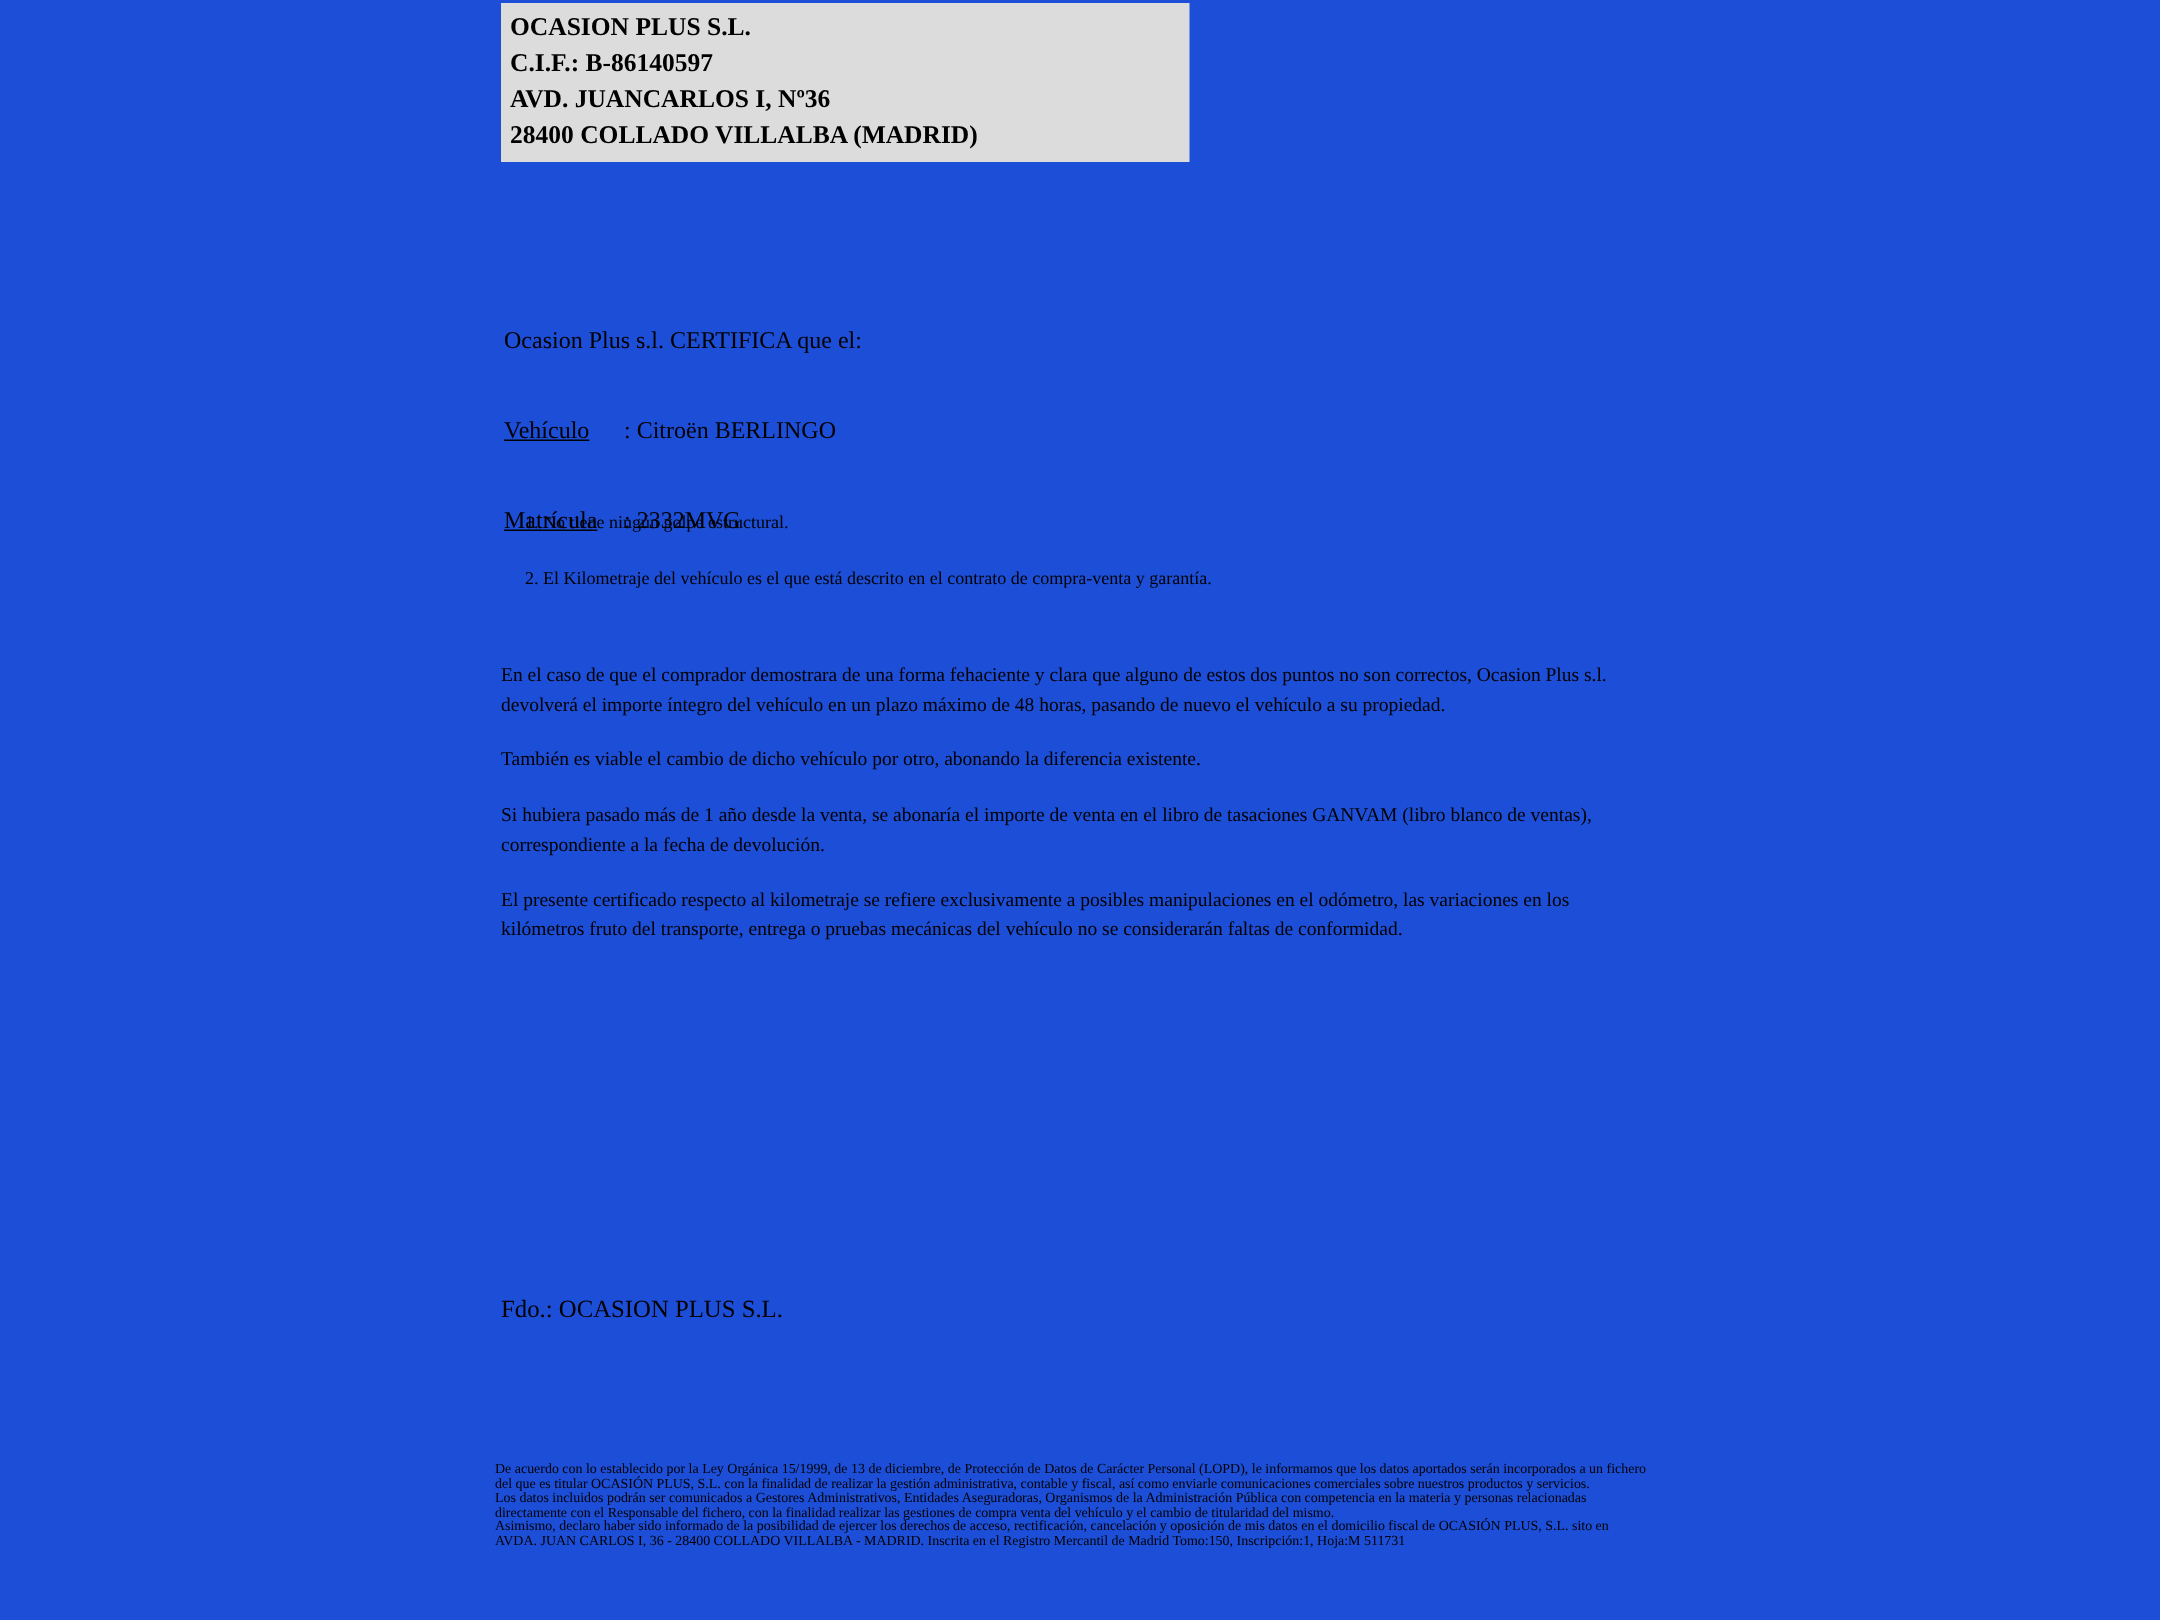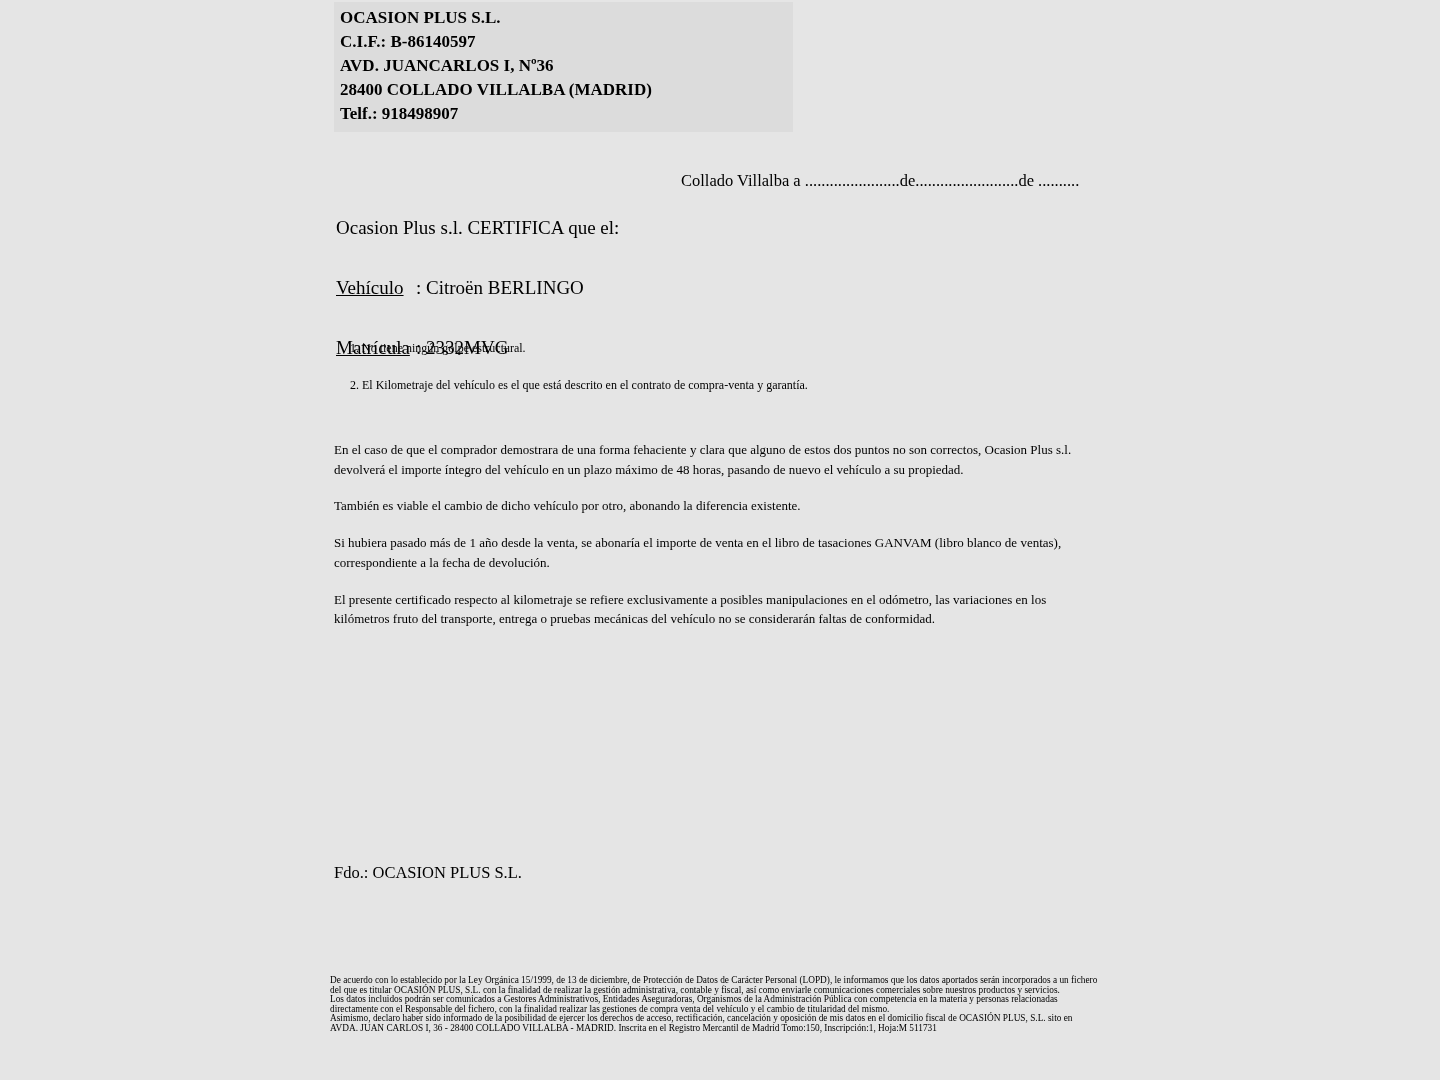--- a/index.html
+++ b/index.html
@@ -4,21 +4,21 @@
 <style>
   html, body {
     margin: 0;
     padding: 0;
     background: #ffffff;
   }
   .page {
     position: relative;
     width: 1440px;
     height: 1080px;
-    background: #e5e5e5;
+    background: #1d4ed8;
     font-family: "Liberation Serif", "DejaVu Serif", serif;
     color: #000000;
     overflow: hidden;
   }
   .header-box {
     position: absolute;
     left: 334px;
     top: 2px;
     width: 459px;
     box-sizing: border-box;
@@ -31,21 +31,21 @@
     position: absolute;
     left: 681px;
     top: 171px;
     font-size: 16.5px;
     white-space: nowrap;
   }
   .certify {
     position: absolute;
     left: 336px;
     top: 216px;
-    font-size: 19px;
+    font-size: 16px;
     line-height: 23px;
   }
   .cert-label {
     display: inline-block;
     width: 80px;
     margin-top: 37px;
   }
   .u {
     text-decoration: underline;
   }
@@ -90,24 +90,22 @@
 </head>
 <body>
 
 <div class="page">
 
   <div class="header-box" style="background: rgb(220, 220, 220);">
     <div>OCASION PLUS S.L.</div>
     <div>C.I.F.: B-86140597</div>
     <div>AVD. JUANCARLOS I, Nº36</div>
     <div>28400 COLLADO VILLALBA (MADRID)</div>
-    <div>Telf.: 918498907</div>
   </div>
 
-  <div class="dateline">Collado Villalba a .......................de.........................de ..........</div>
 
   <div class="certify">
     <div>Ocasion Plus s.l. CERTIFICA que el:</div>
     <div class="cert-row"><span class="cert-label"><span class="u">Vehículo</span></span><span>: Citroën BERLINGO</span></div>
     <div class="cert-row"><span class="cert-label"><span class="u">Matrícula</span></span><span>: 2332MVG</span></div>
   </div>
 
   <p class="clause clause1">1. No tiene ningún golpe estructural.</p>
   <p class="clause clause2">2. El Kilometraje del vehículo es el que está descrito en el contrato de compra-venta y garantía.</p>
 

